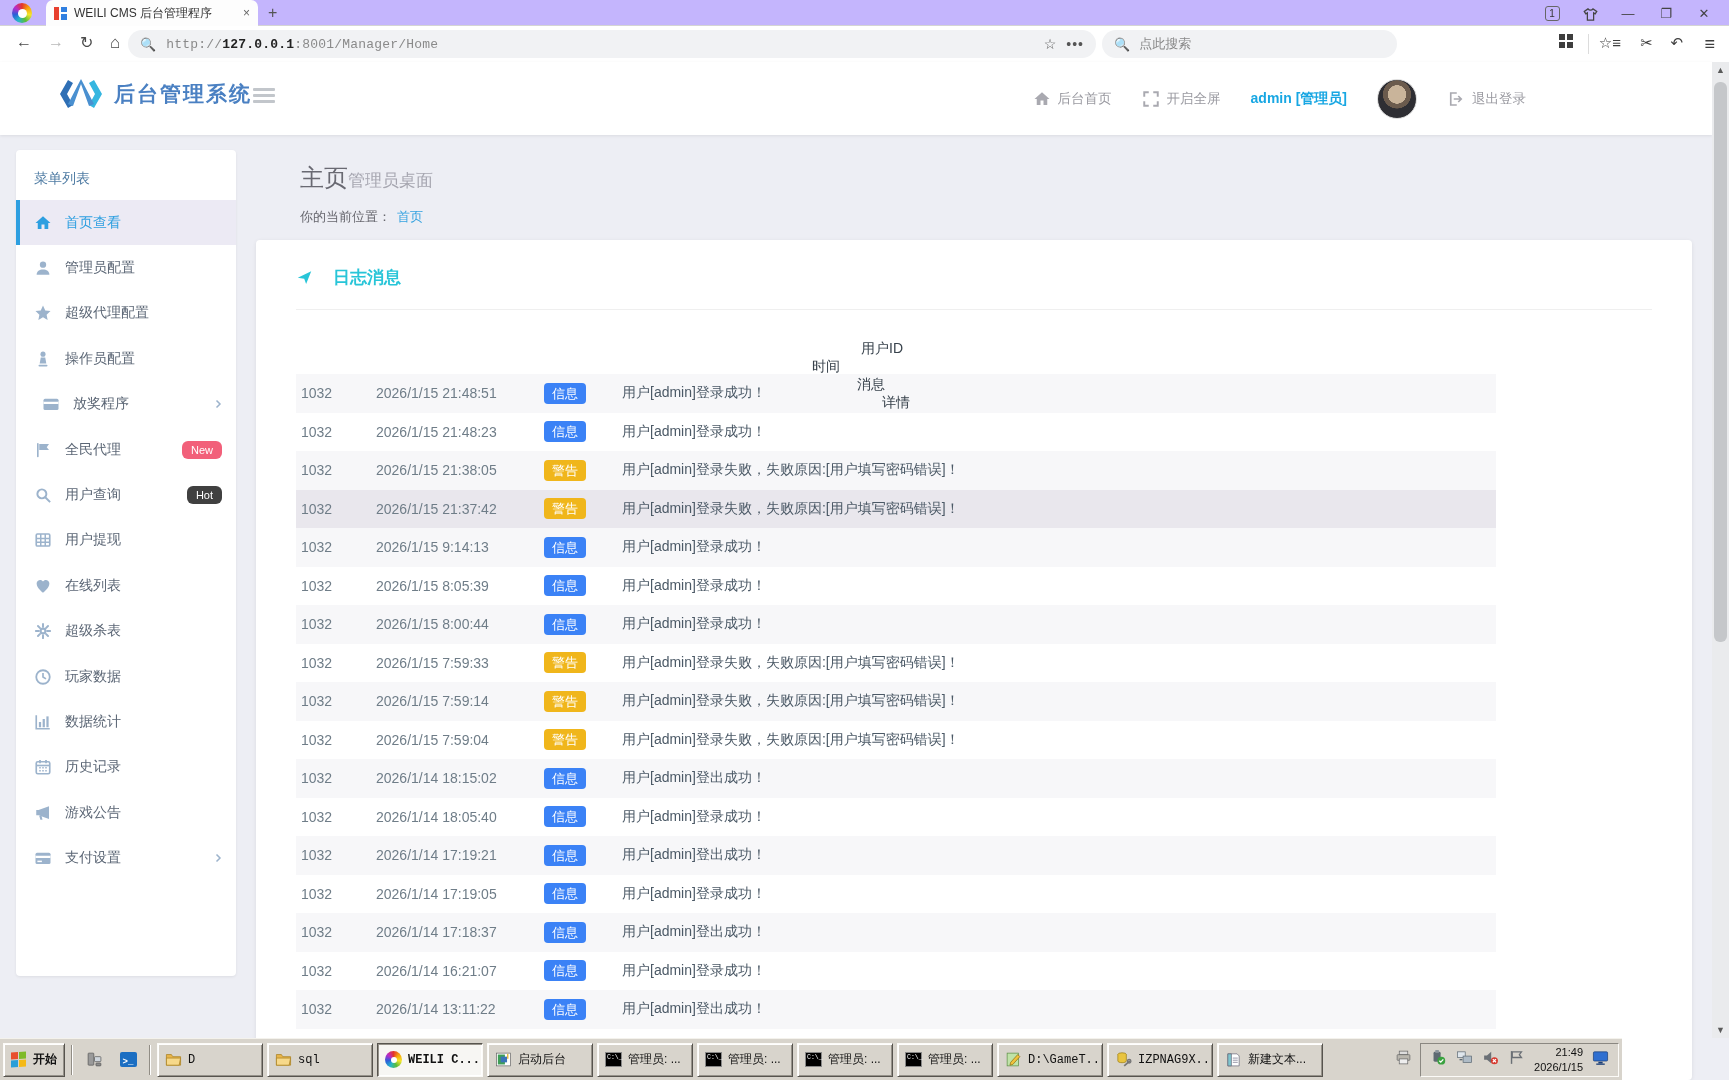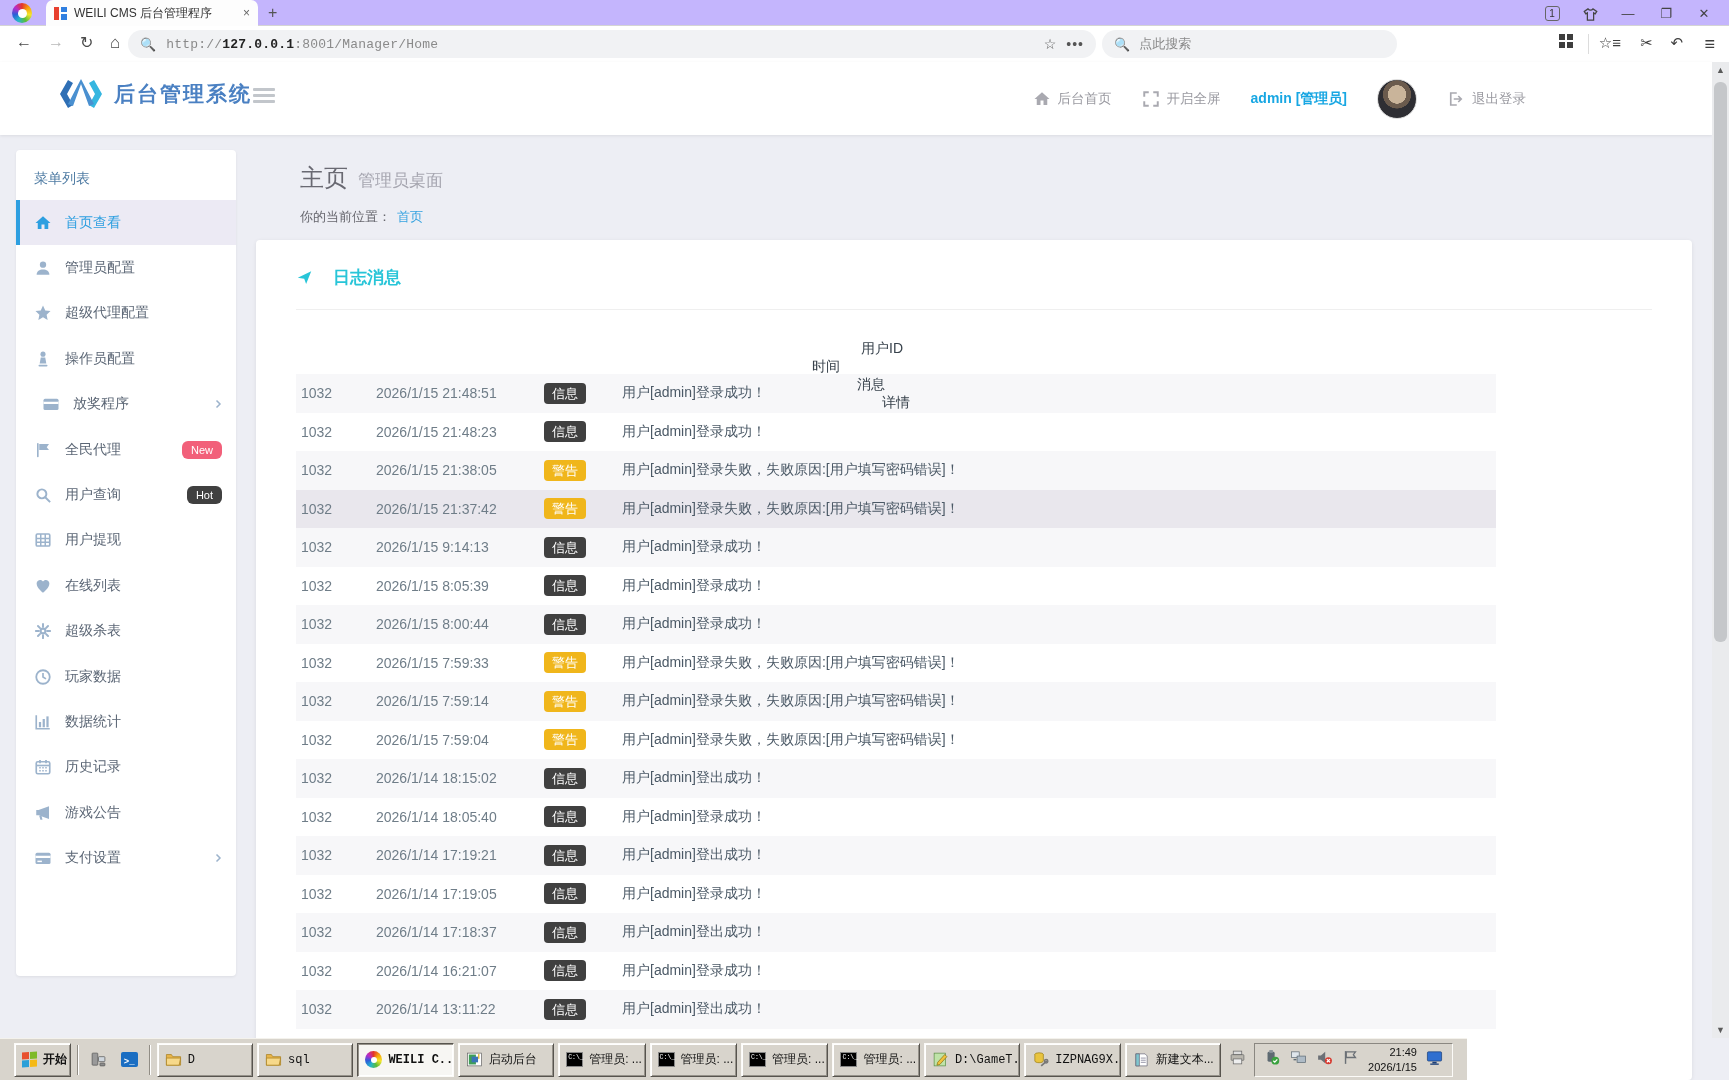--- a/index.html
+++ b/index.html
@@ -68,50 +68,50 @@
   .s-item.active { background:#eceaf4; box-shadow:inset 4px 0 0 #2d9fe0; color:#2d9fe0; }
   .s-item.active .si { color:#2d9fe0; }
   .s-item.indent { padding-left:26px; }
   .spill { position:absolute; right:14px; color:#fff; font-size:11px; padding:3px 9px; border-radius:6px; }
   .pill-new { background:#f2607a; }
   .pill-hot { background:#404040; }
   .chev { position:absolute; right:12px; color:#9cb3cc; }
 
   
   .main { position:absolute; left:256px; top:135px; width:1436px; bottom:0; }
-  .page-head { margin:27px 0 0 44px; display:flex; align-items:baseline; gap:10px; }
+  .page-head { margin:27px 0 0 44px; display:flex; align-items:baseline; }
   .page-title { font-size:24px; color:#696972; }
   .page-sub { font-size:17px; color:#a6a6b0; }
   .breadcrumb { margin:14px 0 0 44px; font-size:13px; color:#67676e; }
   .breadcrumb a { color:#36a3e0; text-decoration:none; margin-left:6px; }
   .card { position:absolute; left:0; top:105px; width:1436px; height:840px; background:#fff; border-radius:4px; box-shadow:0 1px 4px rgba(0,0,0,.08); overflow:hidden; }
   .card-title { display:flex; align-items:center; gap:20px; padding:26px 40px 20px; color:#28c5d8; font-size:17px; font-weight:bold; }
   .card-hr { height:1px; background:#efefef; margin:0 0 0 40px; width:1356px; }
   .tbl { margin:30px 40px 0; width:1200px; font-size:14px; }
   .trow, .thead { display:flex; align-items:center; }
   .thead { height:34px; color:#38424c; font-weight:normal;flex-direction:column; }
   .trow { height:38.5px; color:#6f7d88; }
   .c1 { width:80px; padding-left:5px; }
   .c2 { width:168px; }
   .c3 { width:78px; }
   .c4 { flex:1; color:#4b5966; }
   .thead .c4, .thead .c1, .thead .c2, .thead .c3 { color:#38424c; }
   .rows .trow:nth-child(odd) { background:#f7f7f9; }
   .rows .trow.hl { background:#e9e7ed; }
   .badge { display:inline-block; color:#fff; font-size:13px; padding:4px 8px; border-radius:4px; line-height:1; }
-  .badge[data-type="info"] { background:#404040; }
+  .badge[data-type="info"] { background:#3b82f6; }
   .badge[data-type="warn"] { background:#f0b61b; }
 
   
   .sbar { position:absolute; right:0; top:62px; width:17px; height:976px; background:#eaebed; z-index:4; }
   .sbar .arr { position:absolute; left:0; width:17px; height:16px; text-align:center; font-size:9px; color:#5a5a5a; line-height:16px; }
   .sbar .thumb { position:absolute; left:2px; top:20px; width:13px; height:560px; background:#c5c7ca; border-radius:6px; }
 
   
-  .taskbar { position:absolute; left:0; bottom:0; width:1467px; height:42px; background:#d8d4cc; border-top:1px solid #f4f2ec; z-index:9; display:flex; align-items:center; padding:0 14px; gap:4px; }
+  .taskbar { position:absolute; left:0; bottom:0; width:1622px; height:42px; background:#d8d4cc; border-top:1px solid #f4f2ec; z-index:9; display:flex; align-items:center; padding:0 3px; gap:4px; }
   .bevel { border:1px solid; border-color:#fcfbf8 #57544e #57544e #fcfbf8; box-shadow:inset 1px 1px 0 #fff, inset -1px -1px 0 #96928a; background:#d8d4cc; }
   .tbtn { height:34px; display:flex; align-items:center; gap:6px; padding:0 7px; font-size:12px; color:#111; width:106px; overflow:hidden; white-space:nowrap; font-family:"Liberation Sans","DejaVu Sans",sans-serif; }
   .tbtn.small { width:auto; }
   .tbtn.active { border-color:#57544e #fcfbf8 #fcfbf8 #57544e; box-shadow:inset 1px 1px 0 #96928a, inset -1px -1px 0 #fff; background:#f7f6f3; }
   .tsep { width:2px; height:30px; border-left:1px solid #918d85; border-right:1px solid #fff; margin:0 2px; }
   .start-logo { width:16px; height:16px; display:grid; grid-template-columns:7px 7px; grid-template-rows:7px 7px; gap:1px; transform:skewY(-4deg); }
   .start-logo i:nth-child(1){background:#e8502e}.start-logo i:nth-child(2){background:#7eba28}
   .start-logo i:nth-child(3){background:#2a9fd8}.start-logo i:nth-child(4){background:#f5b916}
   .ql { width:30px; height:32px; display:flex; align-items:center; justify-content:center; }
   .ic-cmd { width:17px; height:15px; background:#000; color:#fff; font-size:6.5px; font-family:"Liberation Mono","DejaVu Sans Mono",monospace; padding:1px 1px; line-height:1.1; border:1px solid #888; flex:0 0 auto; }

